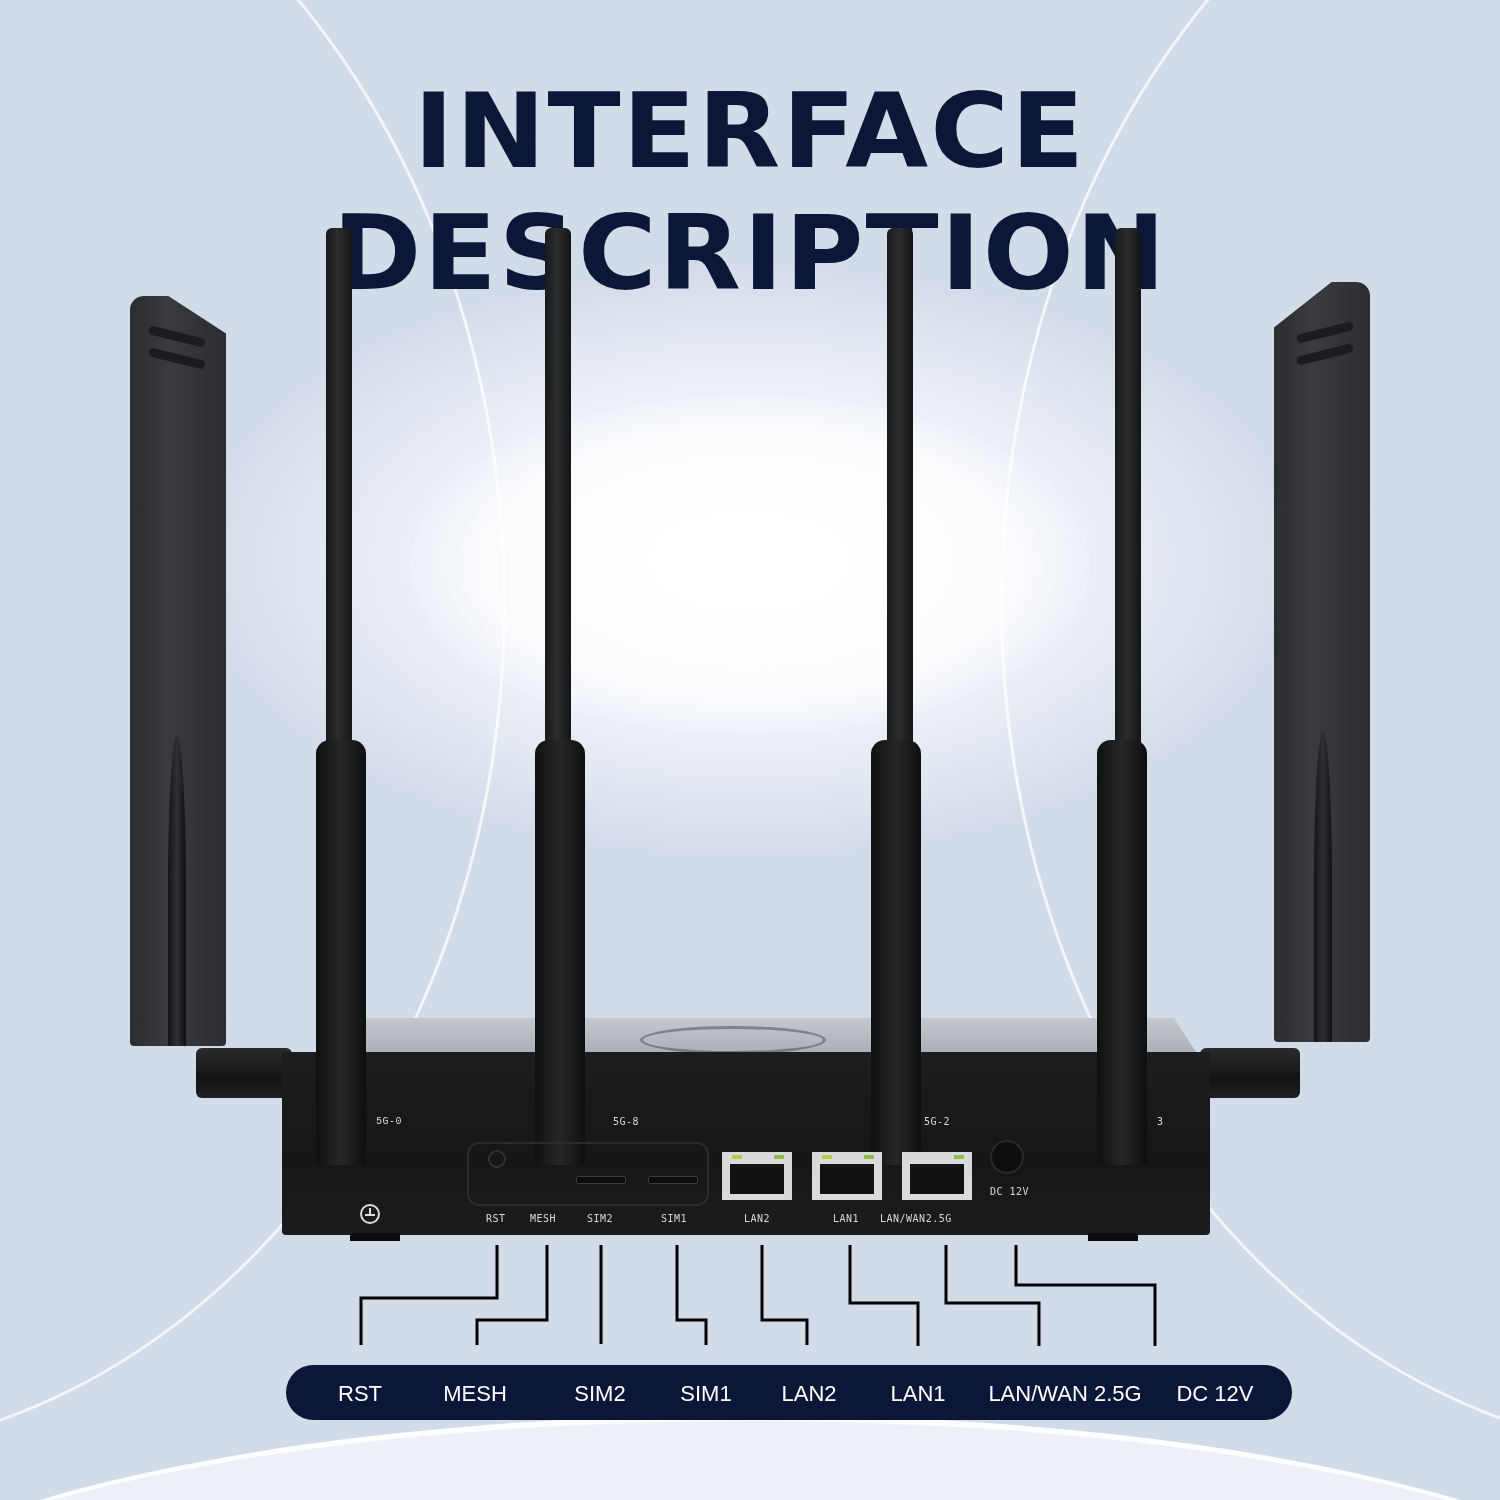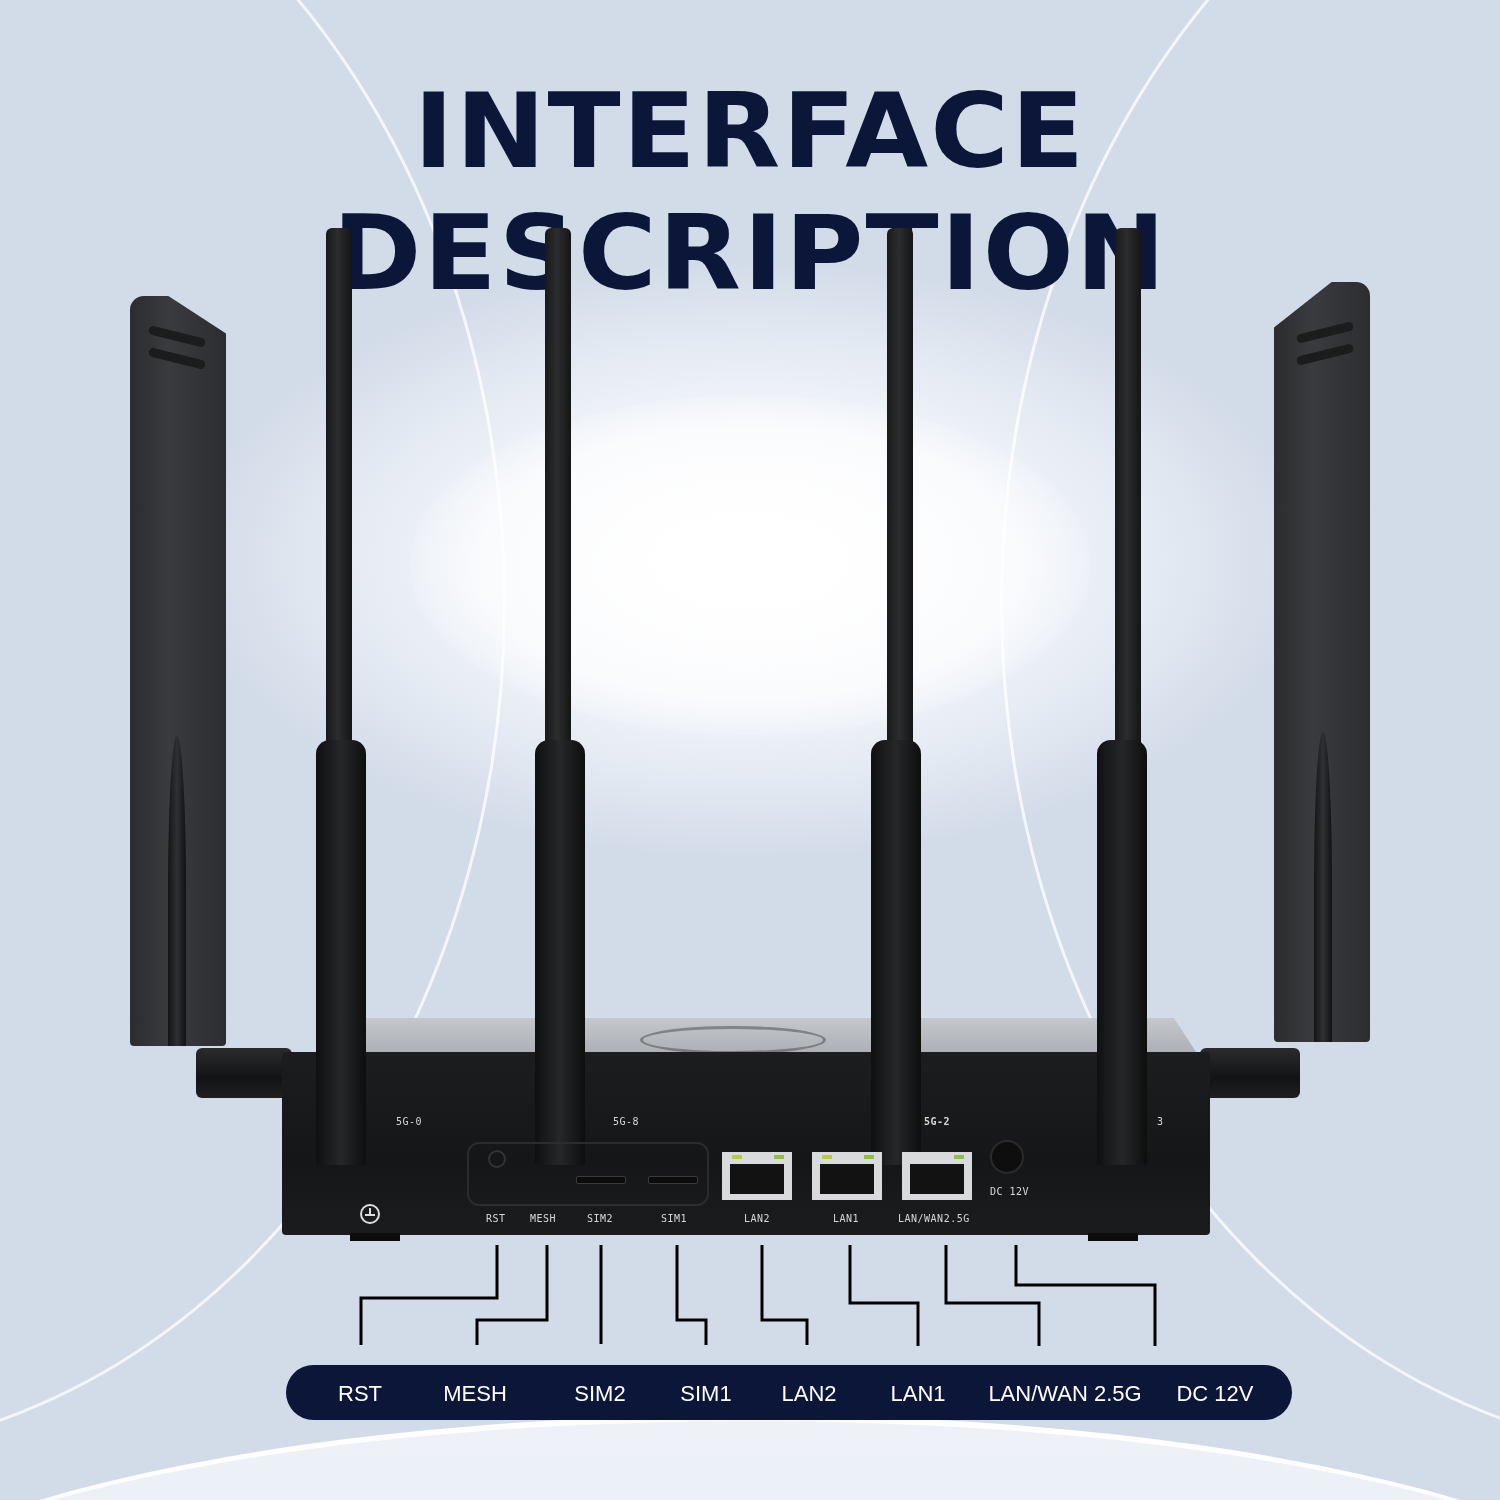--- a/index.html
+++ b/index.html
@@ -73,23 +73,23 @@
 
 <div class="whip" style="left:326px; top:228px; width:26px; height:520px;"></div>
 <div class="whip-base" style="left:316px; top:740px; width:50px; height:425px;"></div>
 <div class="whip" style="left:545px; top:228px; width:26px; height:520px;"></div>
 <div class="whip-base" style="left:535px; top:740px; width:50px; height:425px;"></div>
 <div class="whip" style="left:887px; top:228px; width:26px; height:520px;"></div>
 <div class="whip-base" style="left:871px; top:740px; width:50px; height:425px;"></div>
 <div class="whip" style="left:1115px; top:228px; width:26px; height:520px;"></div>
 <div class="whip-base" style="left:1097px; top:740px; width:50px; height:425px;"></div>
 
-<div class="silk" style="left:396px; top:1116px;">5G-0</div>
+<div class="silk" style="left:376px; top:1116px;font-family:Liberation Mono, monospace;">5G-0</div>
 <div class="silk" style="left:613px; top:1116px;">5G-8</div>
-<div class="silk" style="left:924px; top:1116px;font-weight:bold;">5G-2</div>
+<div class="silk" style="left:924px; top:1116px;">5G-2</div>
 <div class="silk" style="left:1157px; top:1116px;">3</div>
 
 <div class="panel"></div>
 <div class="rst-hole"></div>
 <div class="sim-slot" style="left:576px;"></div>
 <div class="sim-slot" style="left:648px;"></div>
 <div class="rj45" style="left:722px;">
   <div class="led" style="left:10px; background:#b8c94a;"></div>
   <div class="led" style="left:52px;"></div>
   <div class="hole"></div>
@@ -105,21 +105,21 @@
 </div>
 <div class="dc-jack"></div>
 <div class="ground"></div>
 
 <div class="silk" style="left:486px; top:1213px;">RST</div>
 <div class="silk" style="left:530px; top:1213px;">MESH</div>
 <div class="silk" style="left:587px; top:1213px;">SIM2</div>
 <div class="silk" style="left:661px; top:1213px;">SIM1</div>
 <div class="silk" style="left:744px; top:1213px;">LAN2</div>
 <div class="silk" style="left:833px; top:1213px;">LAN1</div>
-<div class="silk" style="left:898px; top:1213px;text-align:right;">LAN/WAN2.5G</div>
+<div class="silk" style="left:880px; top:1213px;text-align:right;">LAN/WAN2.5G</div>
 <div class="silk" style="left:990px; top:1186px;">DC 12V</div>
 
 <svg class="leaders" width="1500" height="1500">
   <g fill="none" stroke="#000" stroke-width="3">
     <polyline points="497,1245 497,1298 361,1298 361,1345"></polyline>
     <polyline points="547,1245 547,1320 477,1320 477,1345"></polyline>
     <polyline points="601,1245 601,1344"></polyline>
     <polyline points="677,1245 677,1320 706,1320 706,1345"></polyline>
     <polyline points="762,1245 762,1320 807,1320 807,1345"></polyline>
     <polyline points="850,1245 850,1303 918,1303 918,1346"></polyline>

